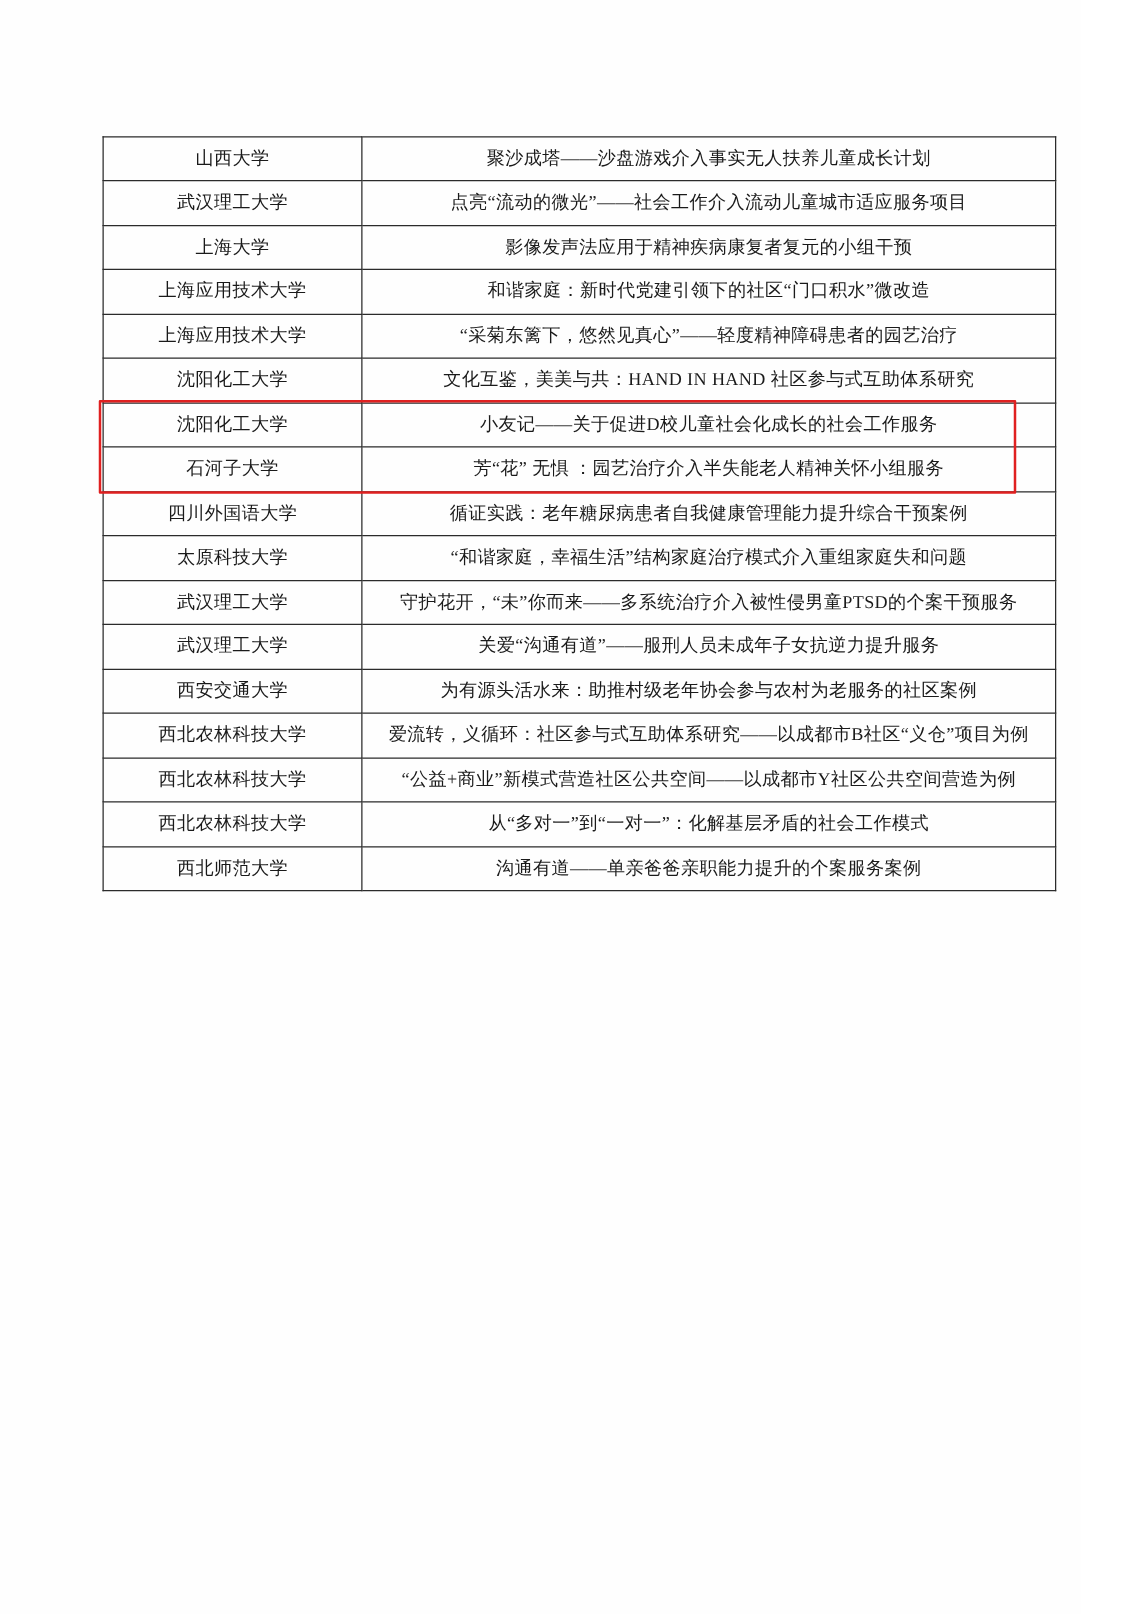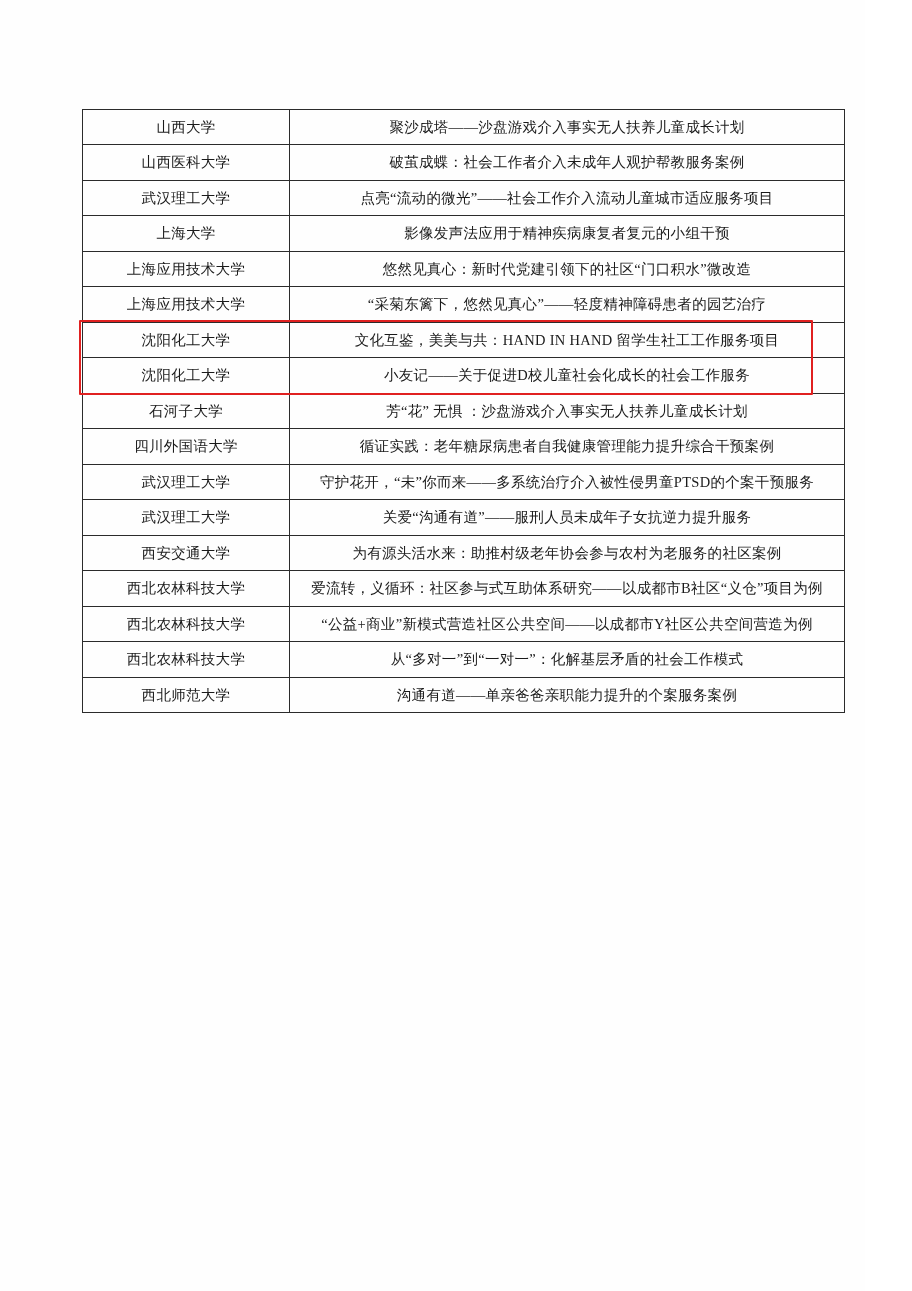--- a/index.html
+++ b/index.html
@@ -71,54 +71,54 @@
 
 <div class="page">
   <div class="table-wrap">
     <table class="award-table">
       <tbody>
           <tr>
             <td class="col-school">山西大学</td>
             <td class="col-title">聚沙成塔——沙盘游戏介入事实无人扶养儿童成长计划</td>
           </tr>
           <tr>
-            <td class="col-school">山西医科大学</td>
-            <td class="col-title">破茧成蝶：社会工作者介入未成年人观护帮教服务案例</td>
-          </tr>
-          <tr>
             <td class="col-school">武汉理工大学</td>
             <td class="col-title">点亮“流动的微光”——社会工作介入流动儿童城市适应服务项目</td>
           </tr>
           <tr>
             <td class="col-school">上海大学</td>
             <td class="col-title">影像发声法应用于精神疾病康复者复元的小组干预</td>
           </tr>
           <tr>
             <td class="col-school">上海应用技术大学</td>
-            <td class="col-title">悠然见真心：新时代党建引领下的社区“门口积水”微改造</td>
+            <td class="col-title">和谐家庭：新时代党建引领下的社区“门口积水”微改造</td>
           </tr>
           <tr>
             <td class="col-school">上海应用技术大学</td>
             <td class="col-title">“采菊东篱下，悠然见真心”——轻度精神障碍患者的园艺治疗</td>
           </tr>
           <tr class="row-highlight">
             <td class="col-school">沈阳化工大学</td>
-            <td class="col-title">文化互鉴，美美与共：HAND IN HAND 留学生社工工作服务项目</td>
+            <td class="col-title">文化互鉴，美美与共：HAND IN HAND 社区参与式互助体系研究</td>
           </tr>
           <tr class="row-highlight">
             <td class="col-school">沈阳化工大学</td>
             <td class="col-title">小友记——关于促进D校儿童社会化成长的社会工作服务</td>
           </tr>
           <tr>
             <td class="col-school">石河子大学</td>
-            <td class="col-title">芳“花” 无惧 ：沙盘游戏介入事实无人扶养儿童成长计划</td>
+            <td class="col-title">芳“花” 无惧 ：园艺治疗介入半失能老人精神关怀小组服务</td>
           </tr>
           <tr>
             <td class="col-school">四川外国语大学</td>
             <td class="col-title">循证实践：老年糖尿病患者自我健康管理能力提升综合干预案例</td>
+          </tr>
+          <tr>
+            <td class="col-school">太原科技大学</td>
+            <td class="col-title">“和谐家庭，幸福生活”结构家庭治疗模式介入重组家庭失和问题</td>
           </tr>
           <tr>
             <td class="col-school">武汉理工大学</td>
             <td class="col-title">守护花开，“未”你而来——多系统治疗介入被性侵男童PTSD的个案干预服务</td>
           </tr>
           <tr>
             <td class="col-school">武汉理工大学</td>
             <td class="col-title">关爱“沟通有道”——服刑人员未成年子女抗逆力提升服务</td>
           </tr>
           <tr>

